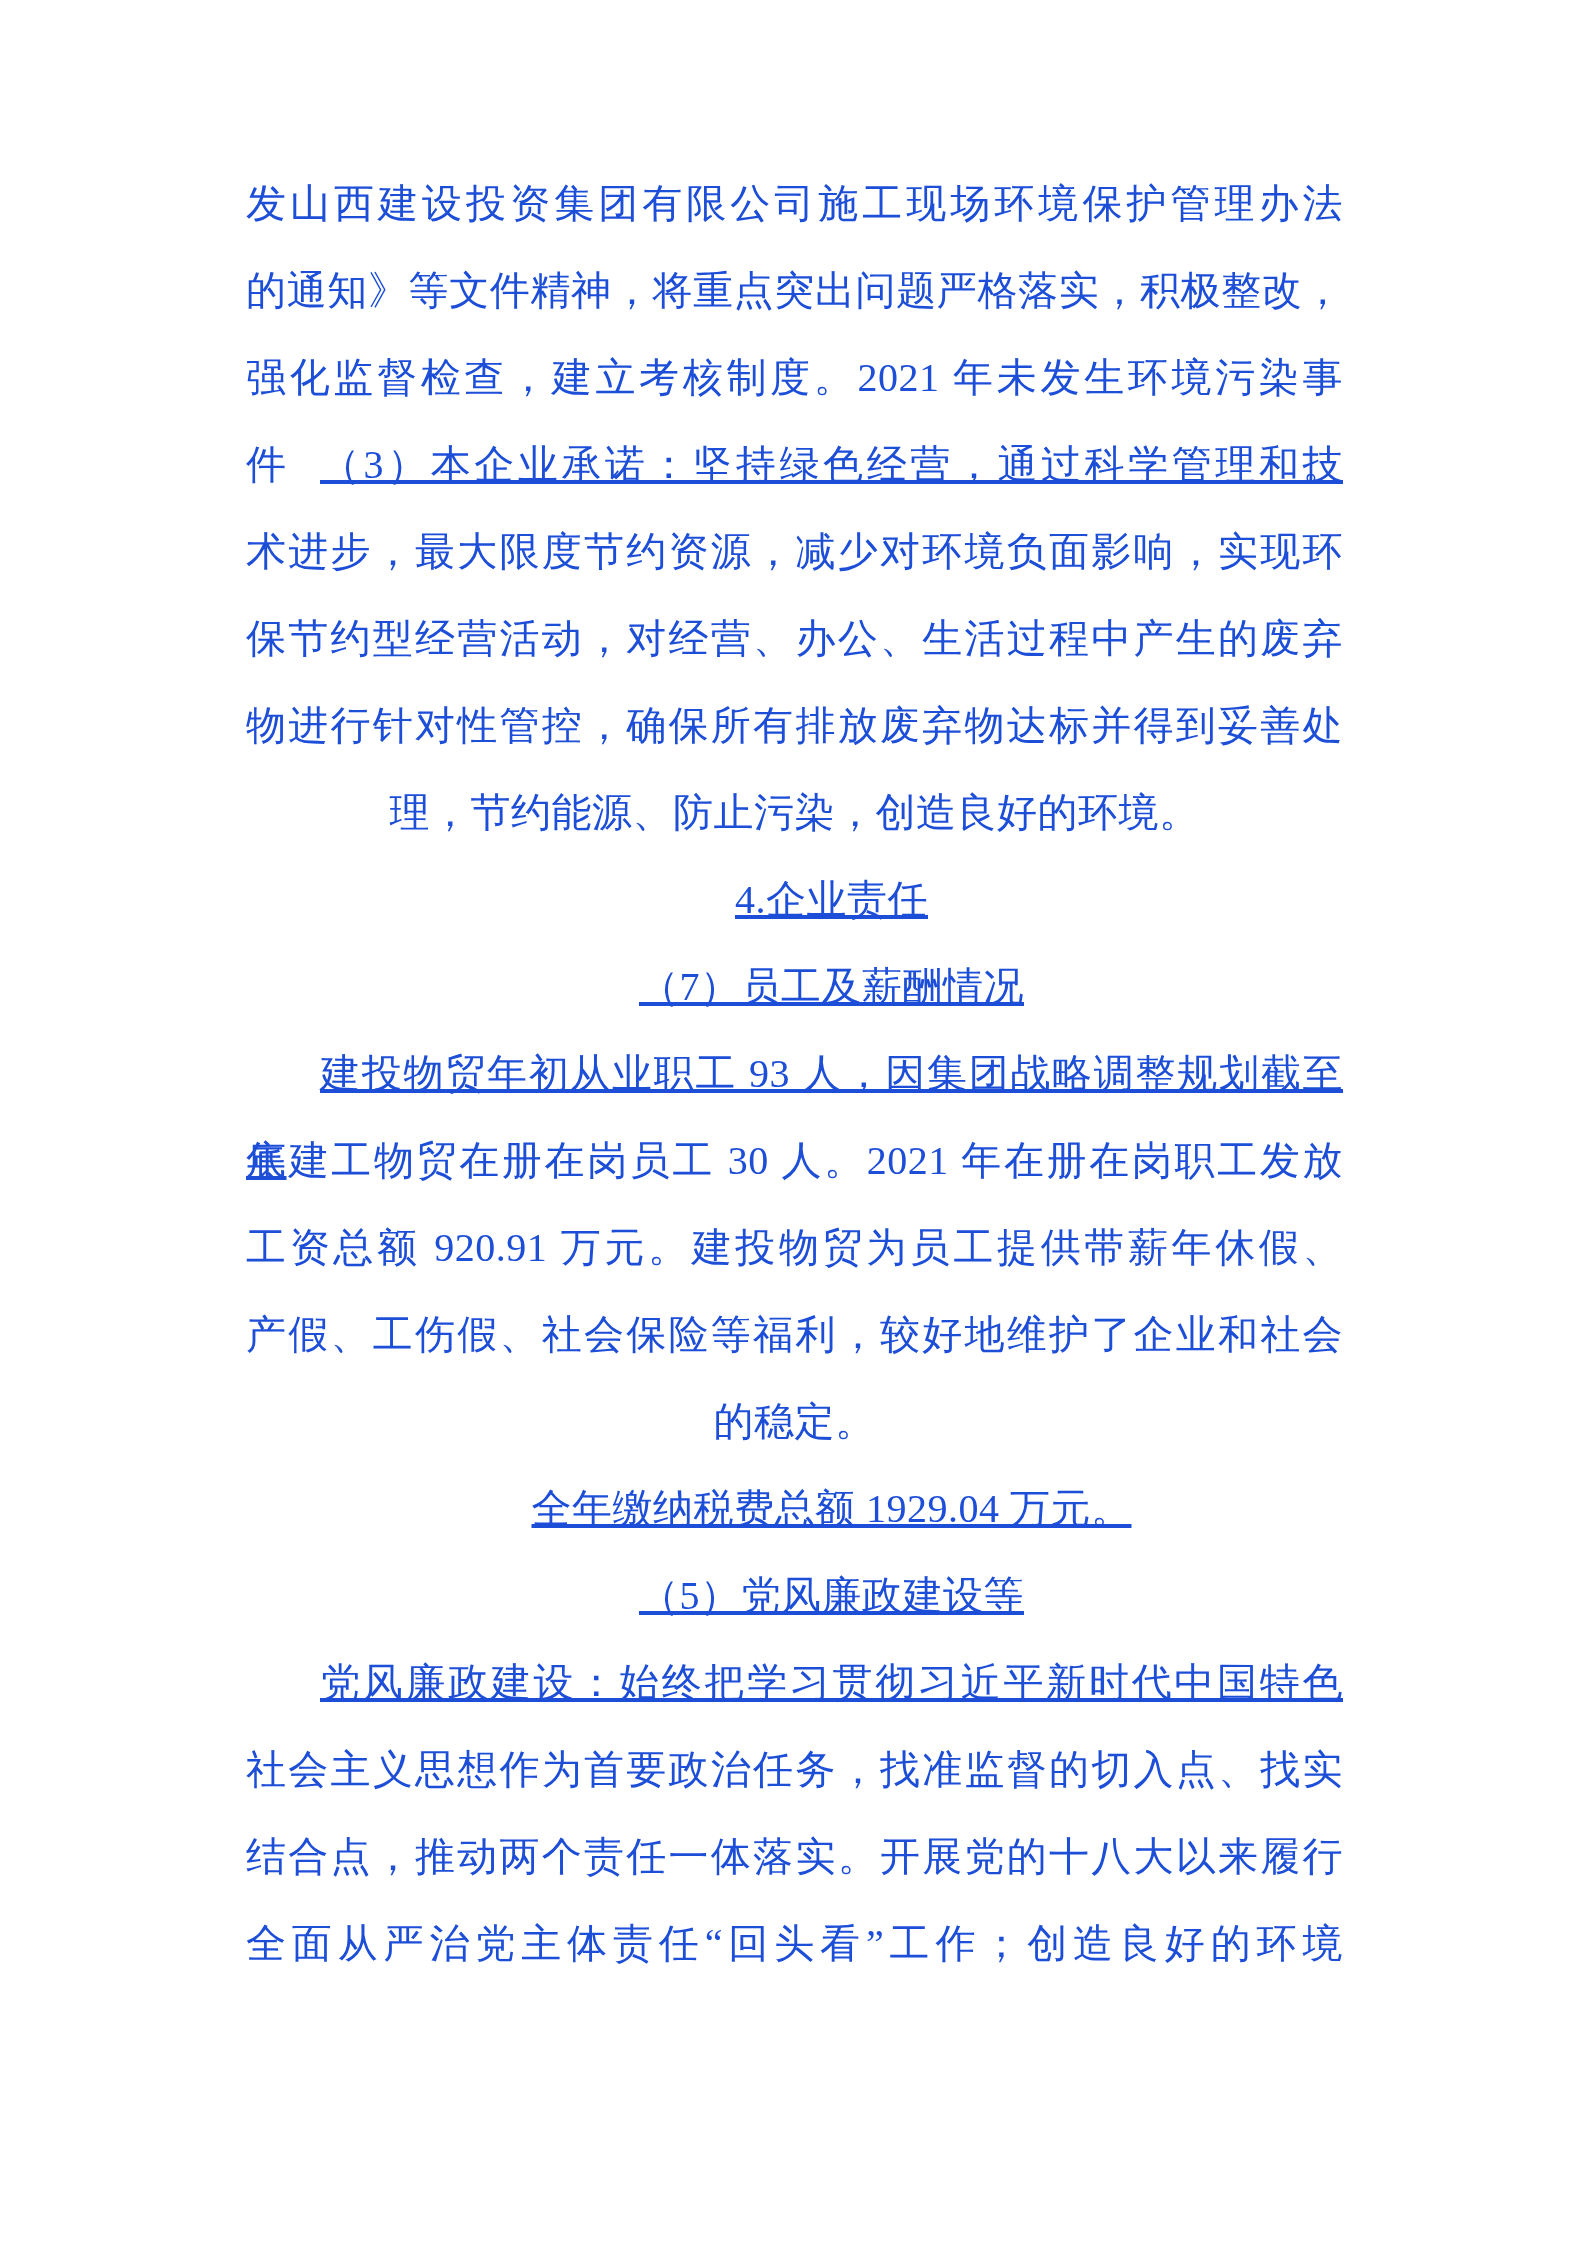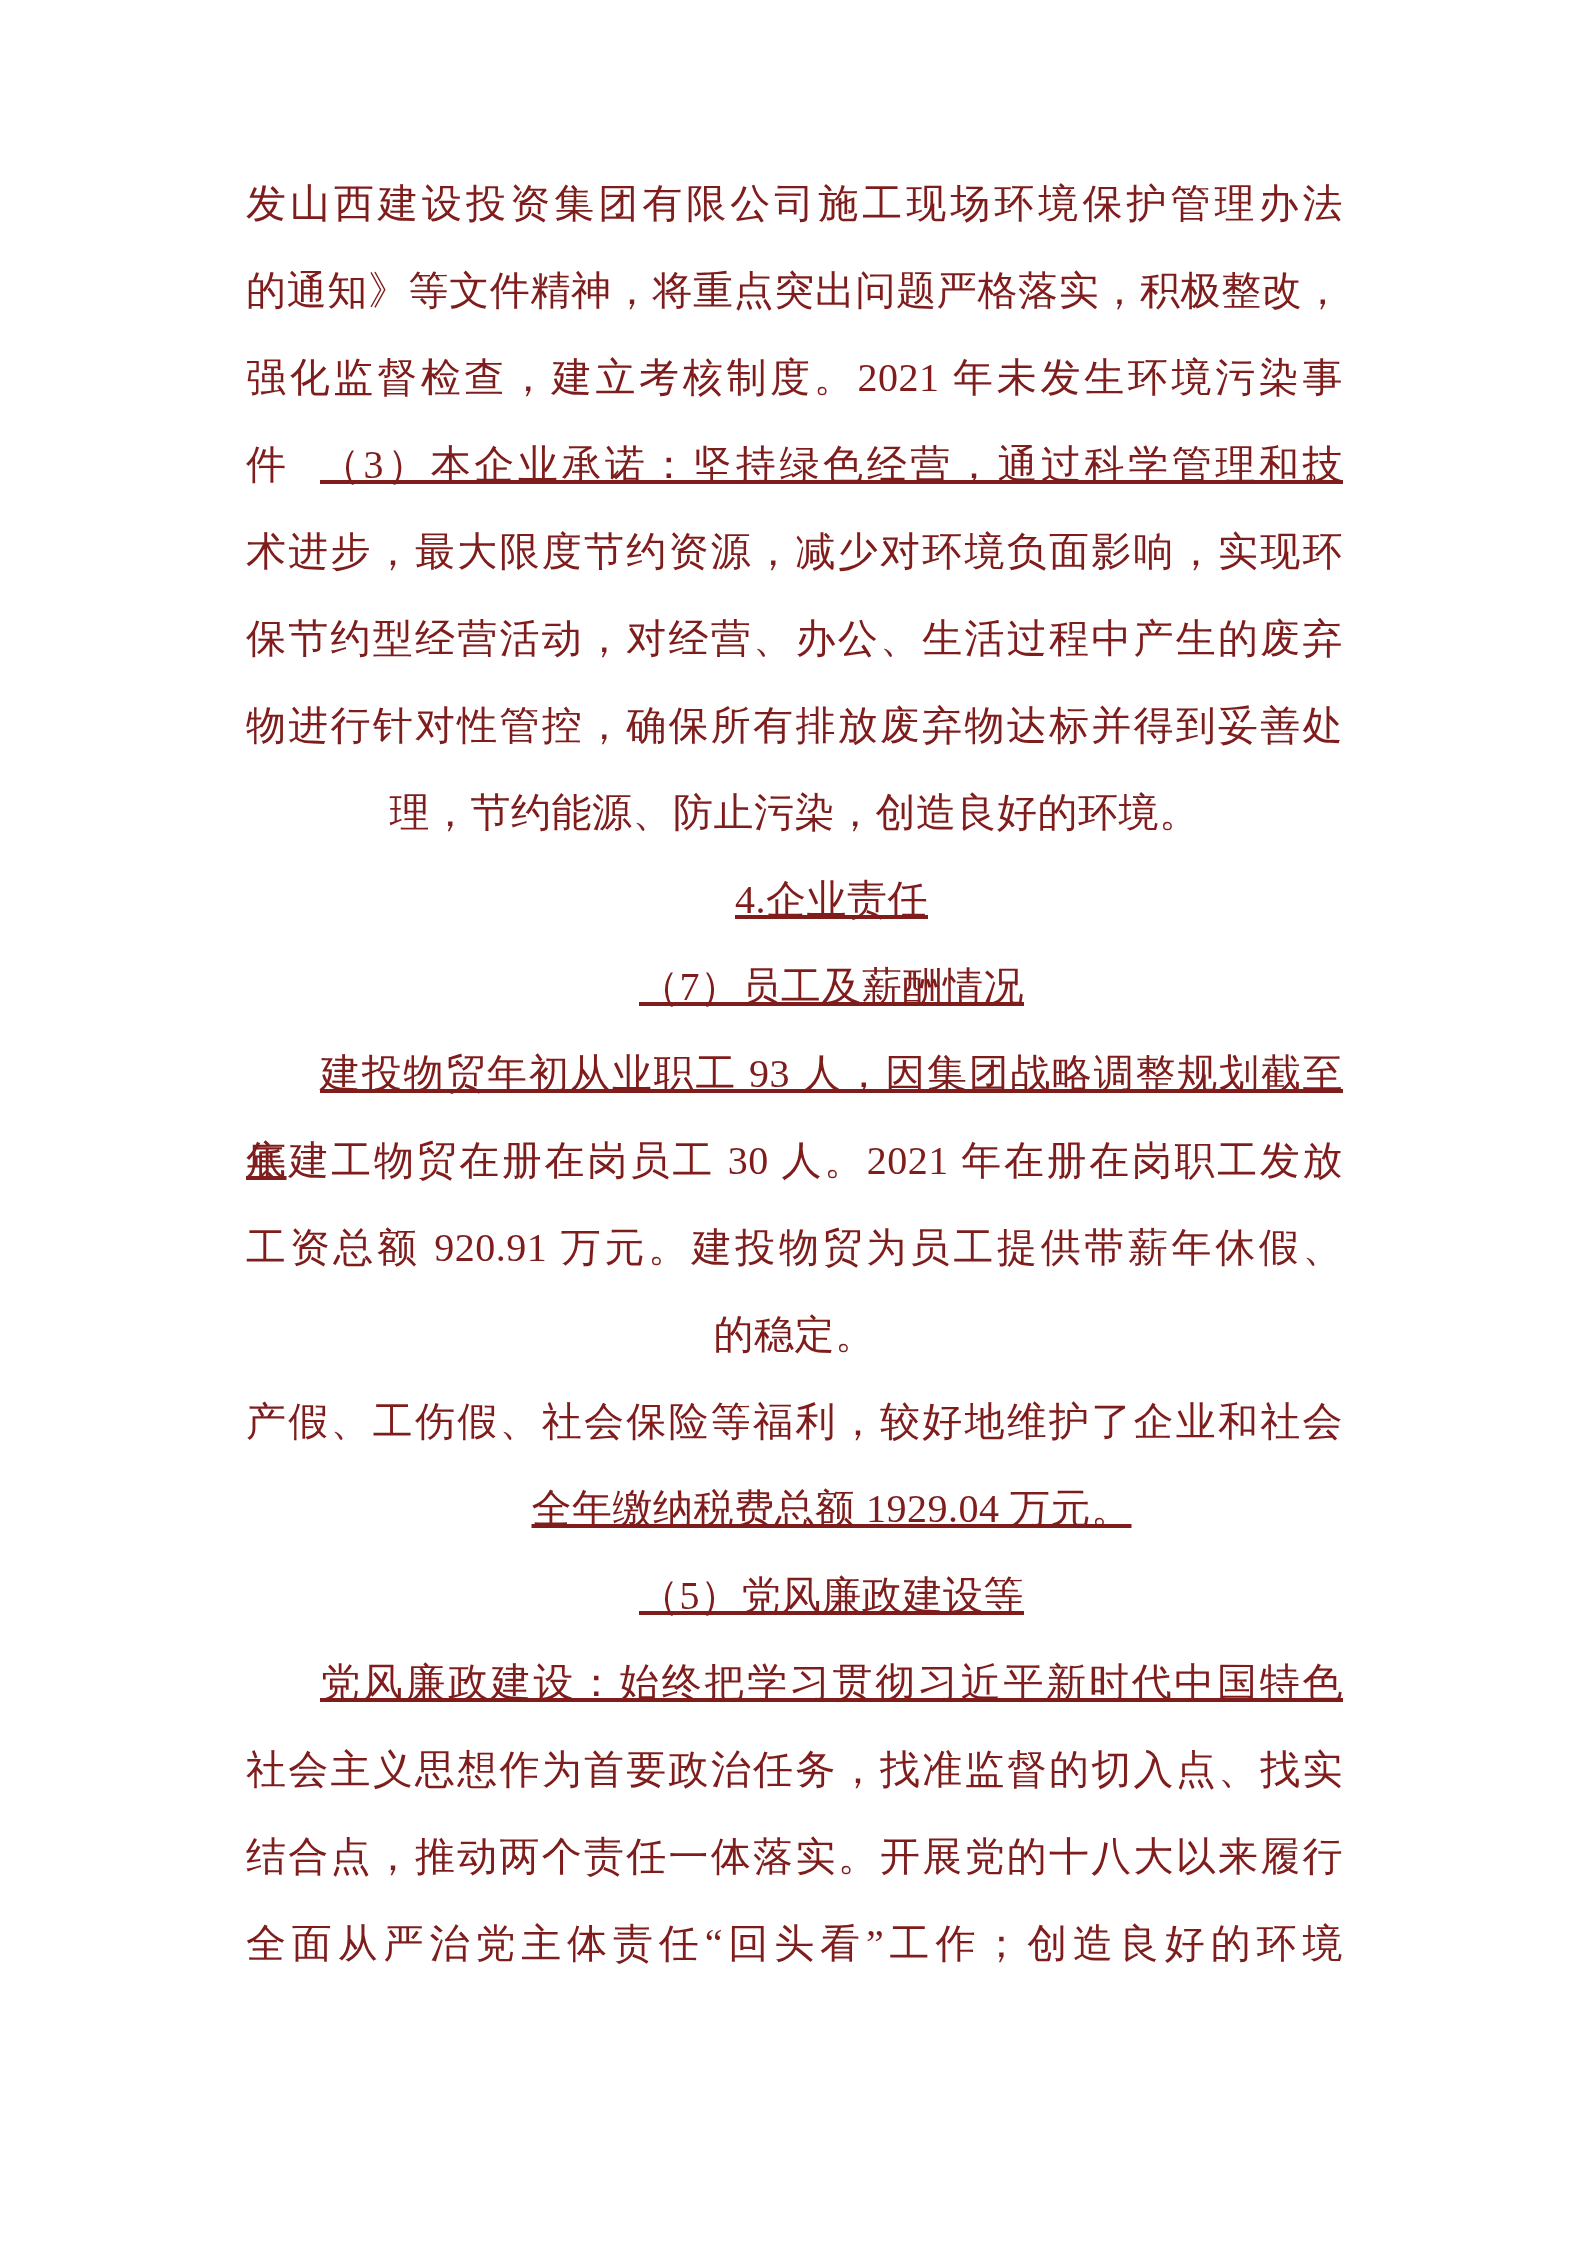--- a/index.html
+++ b/index.html
@@ -7,21 +7,21 @@
     padding: 0;
     background: #ffffff;
   }
   .page {
     position: relative;
     width: 1587px;
     height: 2245px;
     background: #ffffff;
     overflow: hidden;
     font-family: "Liberation Serif", "DejaVu Serif", serif;
-    color: #7f1d1d;
+    color: #1d4ed8;
   }
   .textblock {
     position: absolute;
     left: 246px;
     top: 160px;
     width: 1097px;
   }
   .ln {
     height: 87px;
     line-height: 87px;
@@ -59,22 +59,22 @@
     <div class="ln j">物进行针对性管控，确保所有排放废弃物达标并得到妥善处</div>
     <div class="ln">理，节约能源、防止污染，创造良好的环境。</div>
 
     <div class="ln ind">4.企业责任</div>
 
     <div class="ln ind">（7）员工及薪酬情况</div>
 
     <div class="ln j ind">建投物贸年初从业职工 93 人，因集团战略调整规划截至年</div>
     <div class="ln j">底建工物贸在册在岗员工 30 人。2021 年在册在岗职工发放</div>
     <div class="ln j">工资总额 920.91 万元。建投物贸为员工提供带薪年休假、</div>
+    <div class="ln j">产假、工伤假、社会保险等福利，较好地维护了企业和社会</div>
     <div class="ln">的稳定。</div>
-    <div class="ln j">产假、工伤假、社会保险等福利，较好地维护了企业和社会</div>
 
 
     <div class="ln ind">全年缴纳税费总额 1929.04 万元。</div>
 
     <div class="ln ind">（5）党风廉政建设等</div>
 
     <div class="ln j ind">党风廉政建设：始终把学习贯彻习近平新时代中国特色</div>
     <div class="ln j">社会主义思想作为首要政治任务，找准监督的切入点、找实</div>
     <div class="ln j">结合点，推动两个责任一体落实。开展党的十八大以来履行</div>
     <div class="ln j">全面从严治党主体责任“回头看”工作；创造良好的环境</div>

